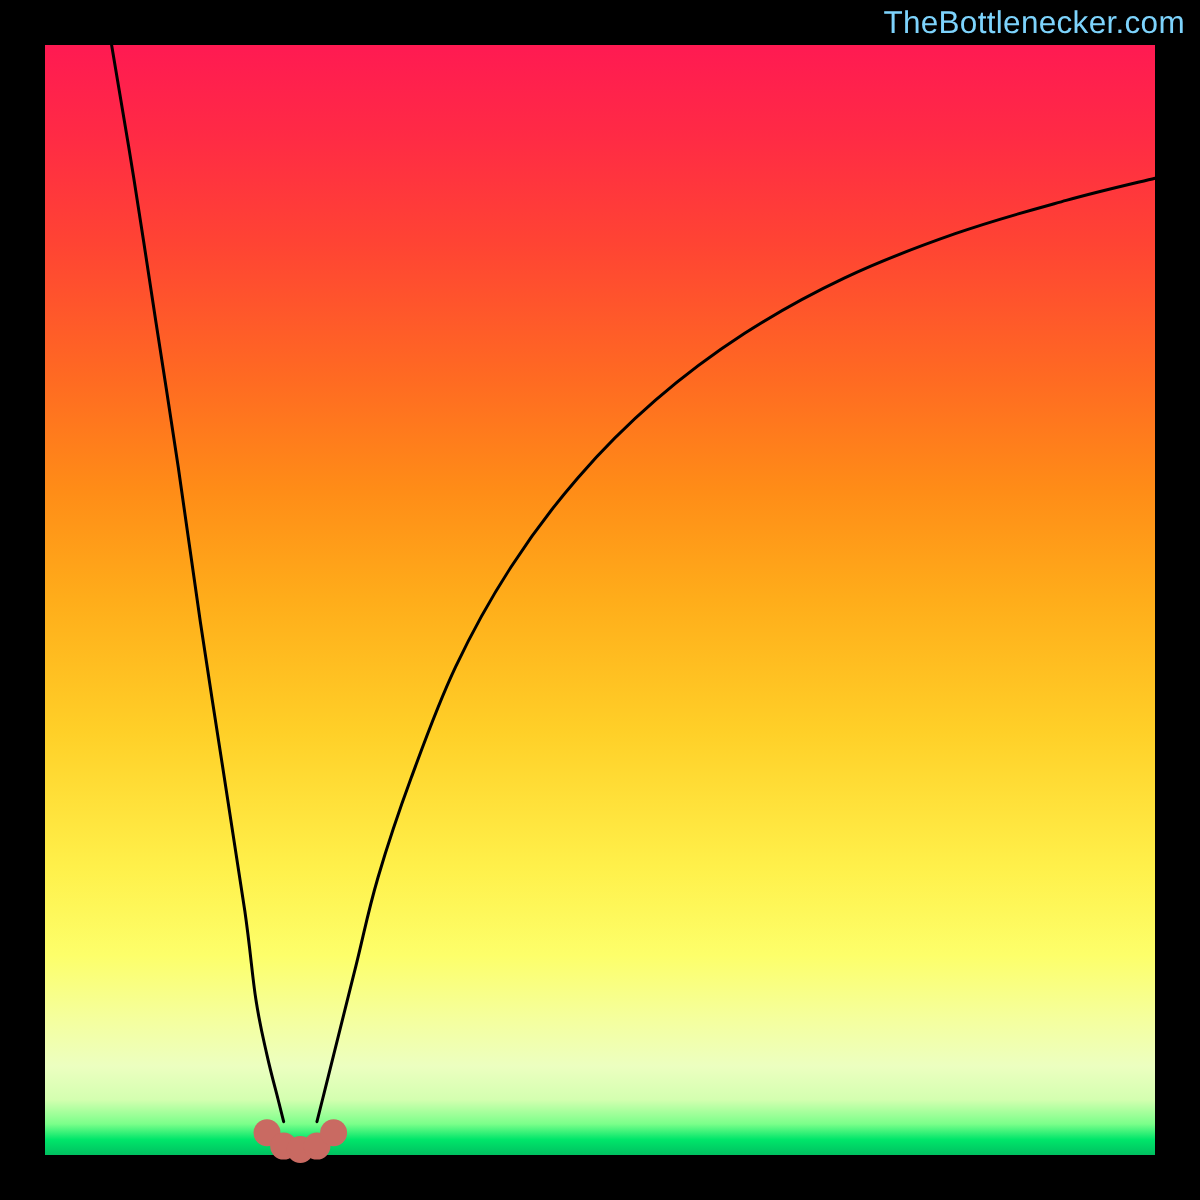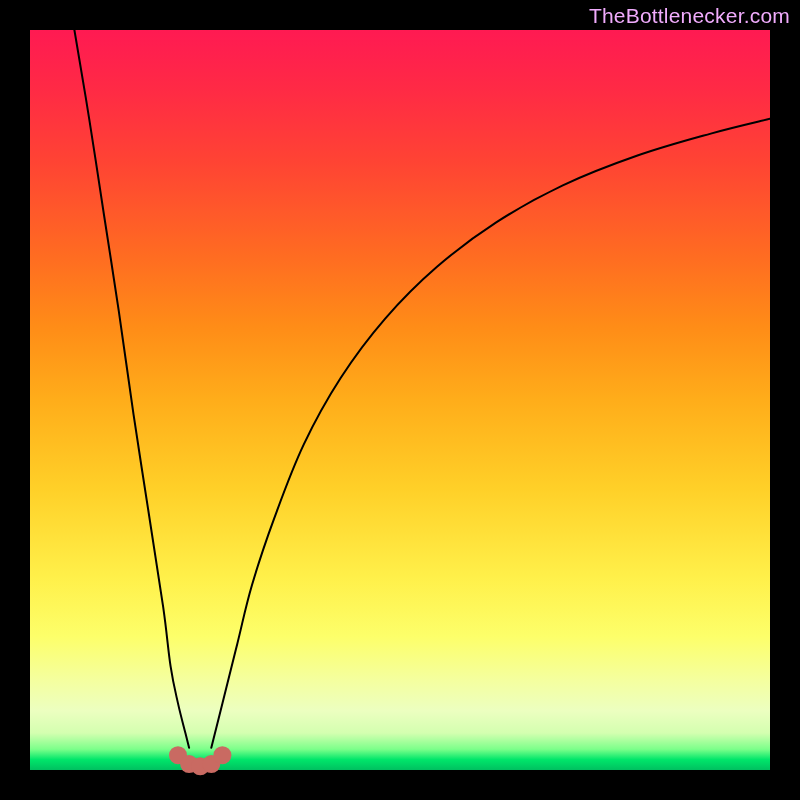--- a/index.html
+++ b/index.html
@@ -59,21 +59,21 @@
     stroke-linecap: round;
   }
   .marker {
     fill: #c96a62;
     stroke: none;
   }
   .watermark {
     position: absolute;
     top: 4px;
     right: 10px;
-    color: #f0abfc;
+    color: #7dd3fc;
     font-size: 21px;
     font-weight: 400;
     letter-spacing: 0.2px;
     user-select: none;
   }
 </style>
 </head>
 <body>
 
 <div class="frame">

